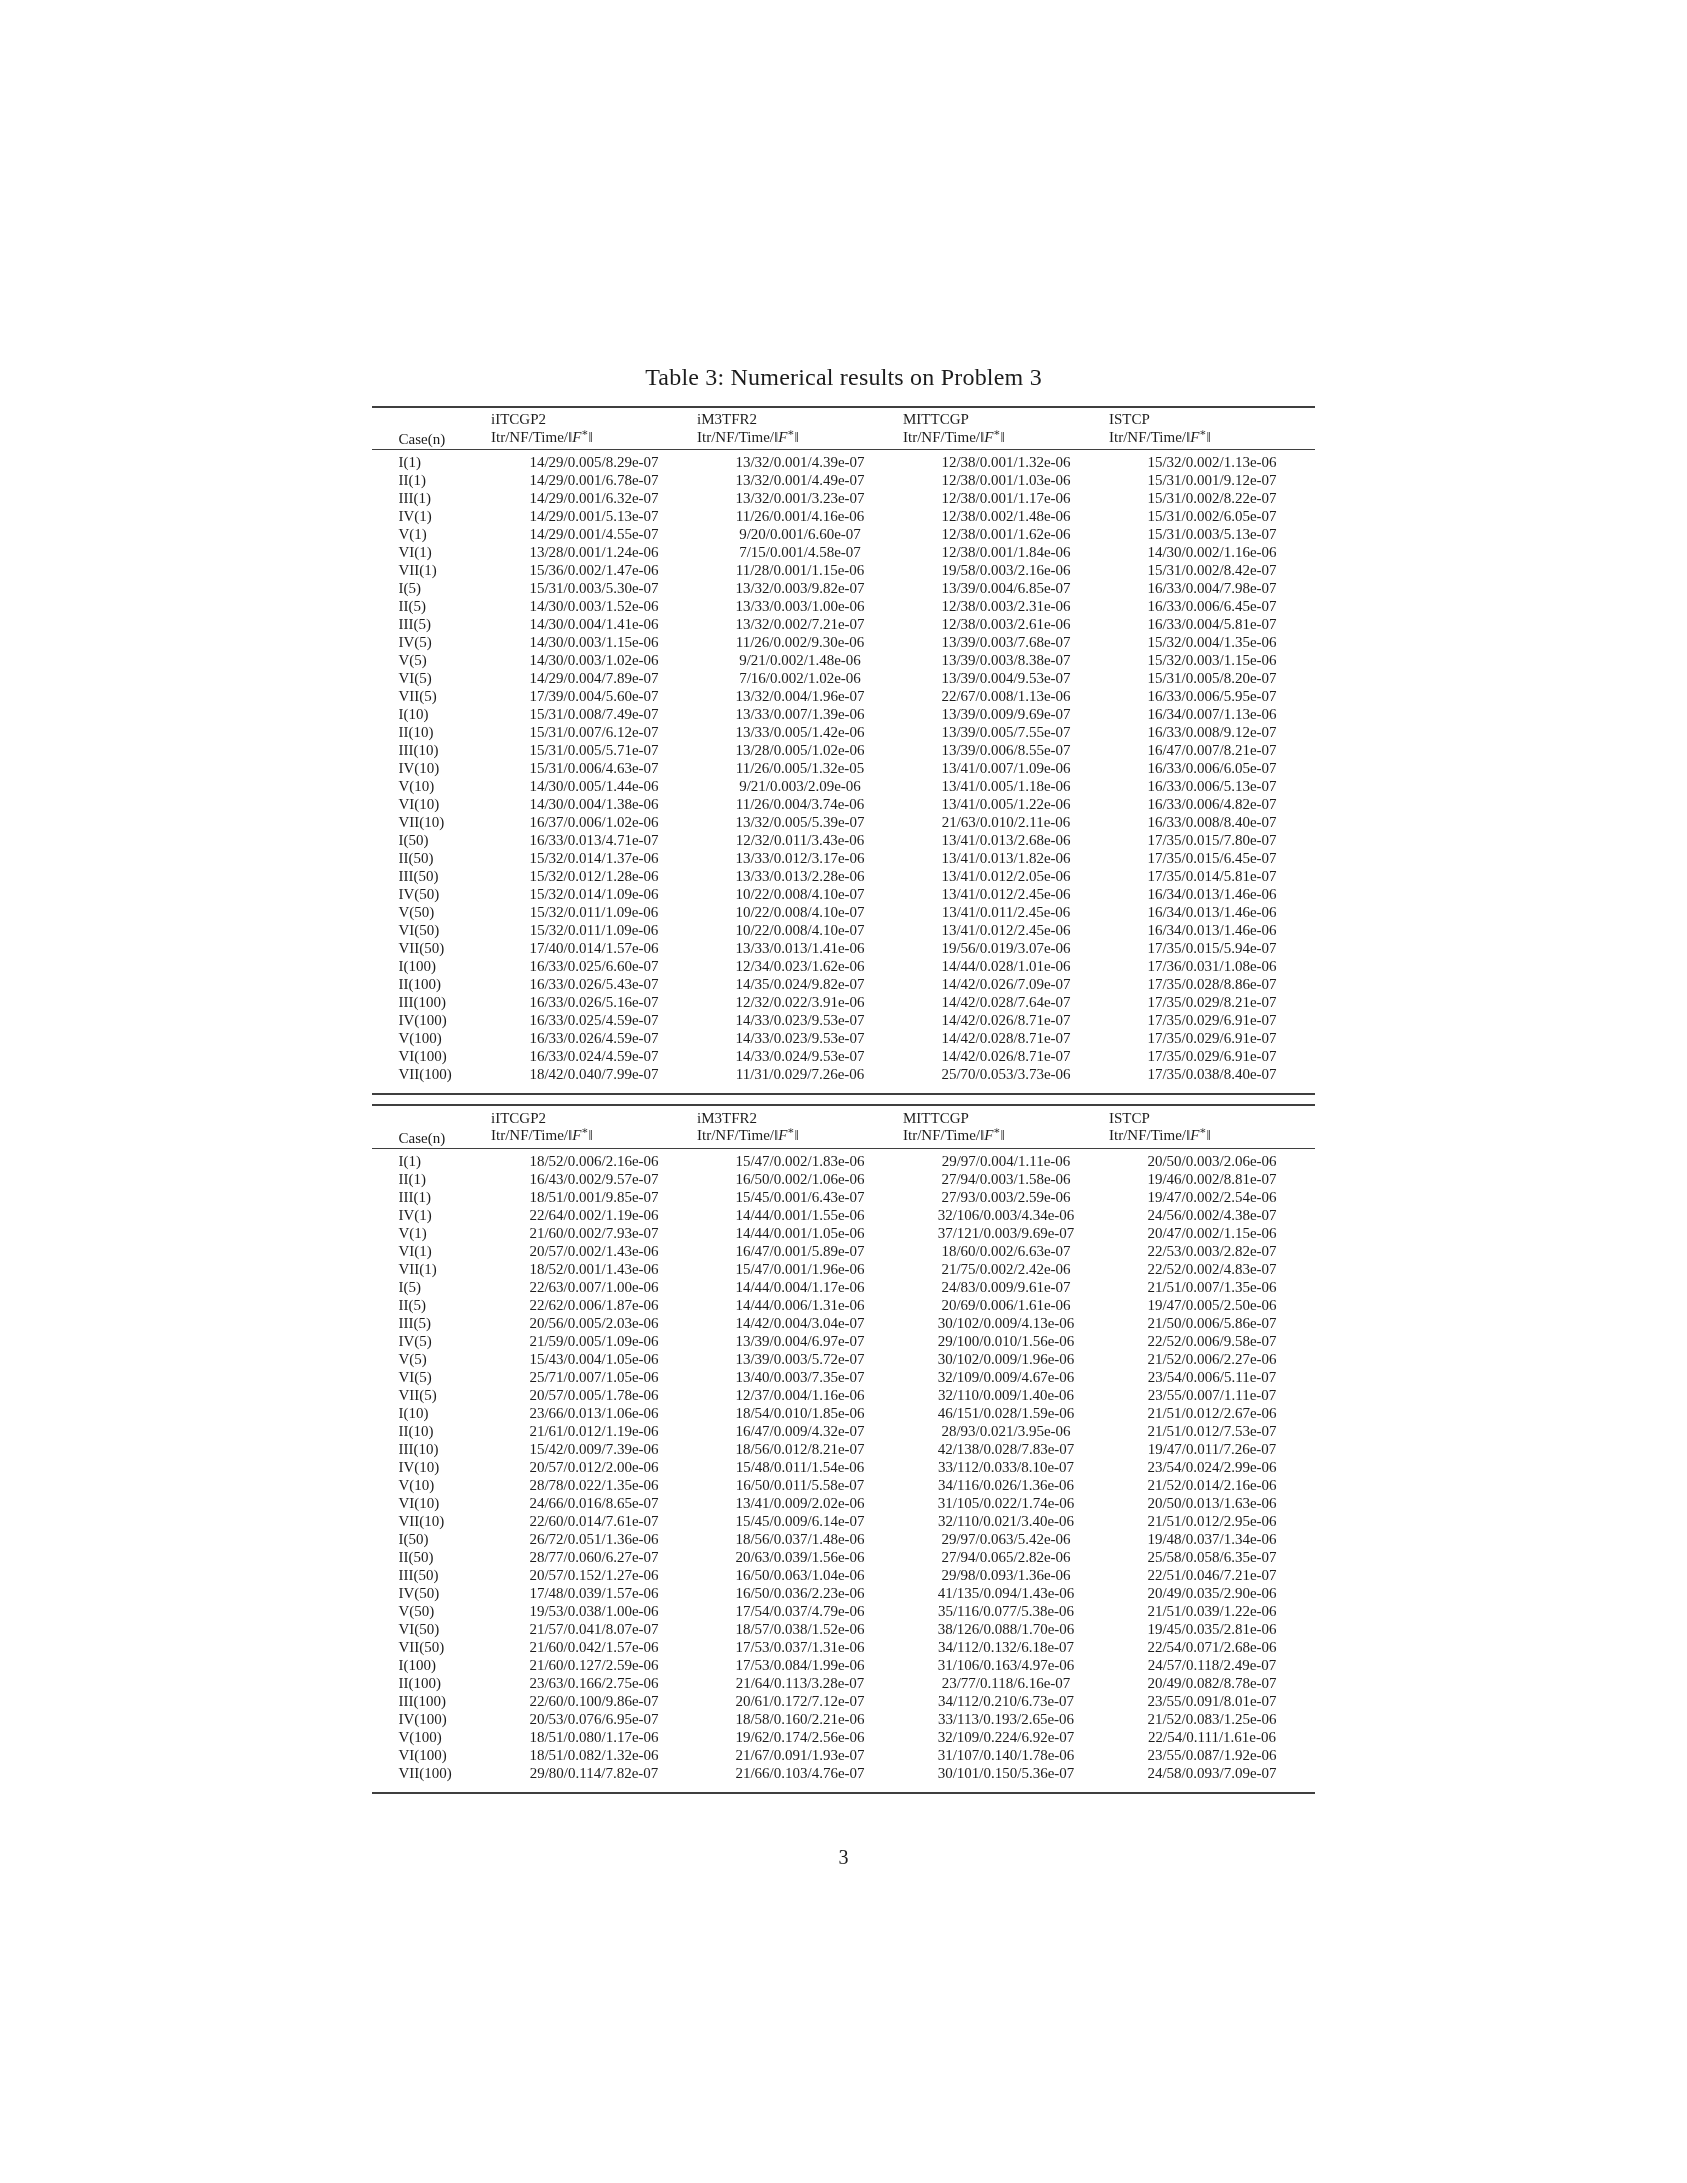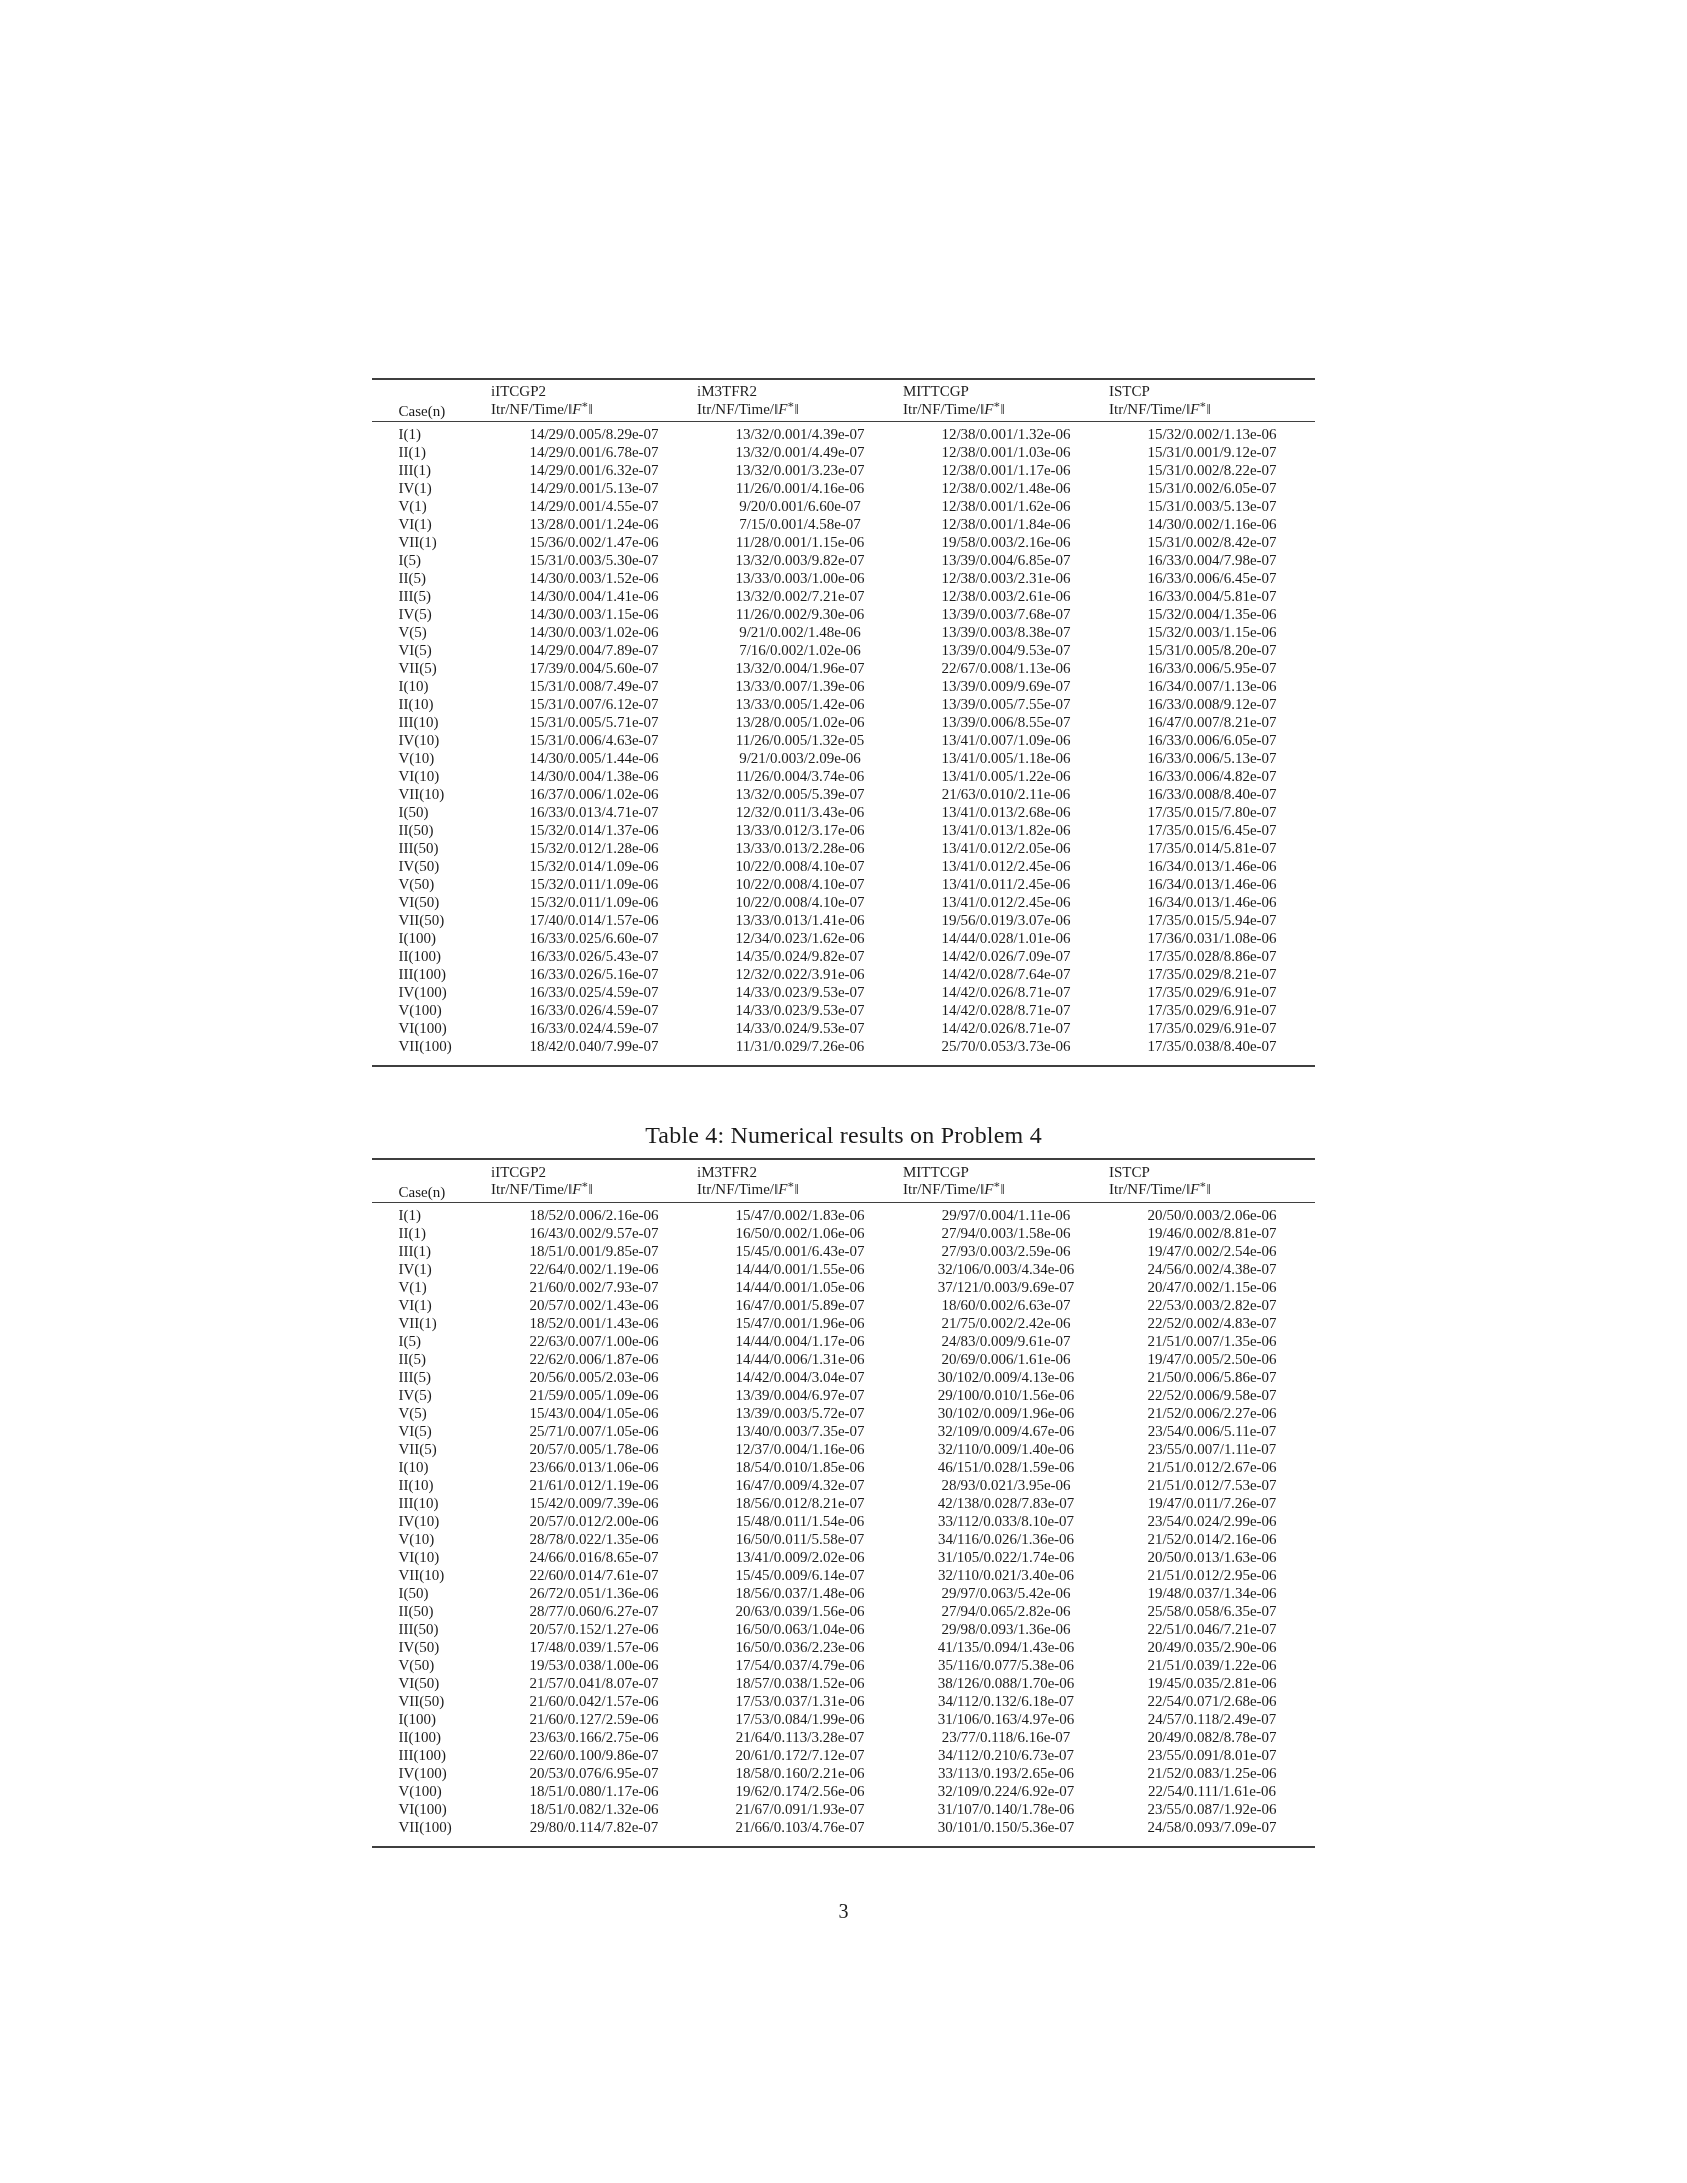--- a/index.html
+++ b/index.html
@@ -33,20 +33,21 @@
   tbody tr:first-child td { padding-top:3.3px; }
   tbody tr:last-child td { padding-bottom:10px; }
 
   .page-number { margin-top:52px; text-align:center; font-size:20px; }
 </style>
 </head>
 <body>
 
 <div class="page">
 
+  <div class="caption">Table 3: Numerical results on Problem 3</div>
 
   <table class="results">
     <colgroup>
       <col class="case-col">
         <col>
         <col>
         <col>
         <col>
     </colgroup>
     <thead>
@@ -306,21 +307,20 @@
         <tr>
           <td class="case-cell">VII(100)</td>
           <td class="value-cell">18/42/0.040/7.99e-07</td>
           <td class="value-cell">11/31/0.029/7.26e-06</td>
           <td class="value-cell">25/70/0.053/3.73e-06</td>
           <td class="value-cell">17/35/0.038/8.40e-07</td>
         </tr>
       </tbody>
   </table>
 
-  <div class="caption caption-gap-top">Table 4: Numerical results on Problem 4</div>
 
   <table class="results" style="margin-top:9.3px;">
     <colgroup>
       <col class="case-col">
         <col>
         <col>
         <col>
         <col>
     </colgroup>
     <thead>

